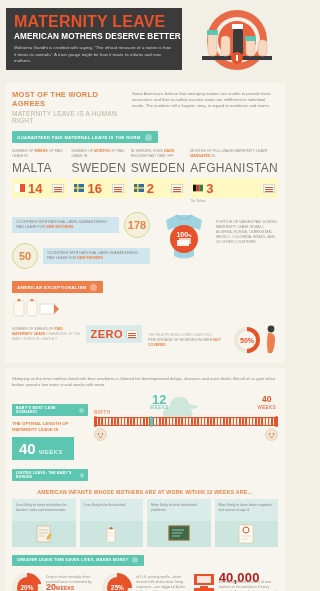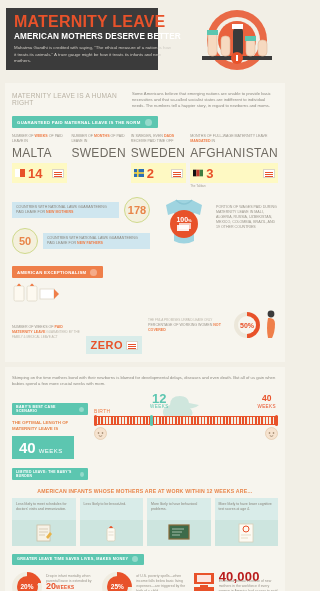--- a/index.html
+++ b/index.html
@@ -7,21 +7,21 @@
     width:290px; height:591px;
     background:#f2efe6;
     font-family:"Liberation Sans", sans-serif;
     overflow:hidden;
   }
   .page { width:290px; height:591px; position:relative; }
 
   
   .hero { position:relative; height:78px; padding:6px 6px 0 6px; }
   .hero-dark {
-    position:absolute; left:6px; top:8px; width:152px; height:62px;
+    position:absolute; left:6px; top:8px; width:176px; height:62px;
     background:#3b3b3b; padding:6px 8px;
   }
   .title {
     color:#e8522a; font-size:16px; font-weight:bold; letter-spacing:.2px;
     line-height:16px; white-space:nowrap;
   }
   .subtitle {
     color:#ffffff; font-size:8.2px; font-weight:bold; letter-spacing:.1px;
     margin-top:2px; white-space:nowrap;
   }
@@ -92,21 +92,21 @@
   .badge100 span { font-size:7px; font-weight:bold; }
   .rtxt { font-size:3.6px; line-height:5px; color:#9a958b; padding-top:8px; }
 
   
   .zerorow { display:flex; gap:6px; margin-top:8px; align-items:flex-start; }
   .zcol { flex:1; display:flex; gap:4px; align-items:center; }
   .ztext { font-size:3.6px; line-height:5px; color:#9a958b; flex:1; }
   .ztext b { color:#ef7f4a; }
   .ztext .tiny { color:#bdb7ab; font-size:3.1px; }
   .zerobox {
-    background:#d9ece9; display:flex; align-items:center; gap:3px; padding:3px 4px;margin-top:26px;
+    background:#d9ece9; display:flex; align-items:center; gap:3px; padding:3px 4px;
   }
   .zeroword { color:#e8522a; font-size:11px; font-weight:bold; letter-spacing:.5px; }
   .halfring {
     width:26px; height:26px; border-radius:50%; flex:0 0 26px;
     background:conic-gradient(#e8522a 0 50%, #ece7da 50% 100%);
     display:flex; align-items:center; justify-content:center; position:relative;
   }
   .halfring::after {
     content:""; position:absolute; width:18px; height:18px; border-radius:50%;
     background:#f7f5ee;
@@ -197,20 +197,21 @@
         <rect x="44" y="18" width="11" height="5" fill="#ffffff"></rect>
         <circle cx="49" cy="52" r="6" fill="#e8522a"></circle>
         <rect x="48" y="49" width="2" height="6" fill="#fff"></rect>
       </svg>
     </div>
   </div>
 
   <div class="panel">
     <div class="sec-head">
       <div class="sec-title-wrap">
+        <div class="sec-t1">MOST OF THE WORLD AGREES</div>
         <div class="sec-t2">MATERNITY LEAVE IS A HUMAN RIGHT</div>
       </div>
       <div class="sec-body">Some Americans believe that emerging nations are unable to provide basic necessities and that so-called socialist states are indifferent to individual needs. The numbers tell a happier story, in regard to newborns and moms.</div>
     </div>
 
     <div class="ribbon">
       <span>GUARANTEED PAID MATERNAL LEAVE IS THE NORM</span>
       <span class="bub"></span>
     </div>
 
@@ -235,20 +236,33 @@
             </span>
         </div>
       </div>
       <div class="country">
         <div class="c-label">
           <span>NUMBER OF</span>
           <b>MONTHS</b>
           <span>OF PAID LEAVE IN</span>
         </div>
         <div class="c-name">SWEDEN</div>
+        <div class="c-stat">
+          <svg class="flag" viewBox="0 0 10 8">
+              <rect width="10" height="8" fill="#2b6fb5"></rect>
+              <rect x="3" width="1.6" height="8" fill="#f5d442"></rect>
+              <rect y="3.2" width="10" height="1.6" fill="#f5d442"></rect>
+            </svg>
+          <span class="c-num">16</span>
+          <span class="usflag">
+              <i style="top:2px"></i>
+              <i style="top:4px"></i>
+              <i style="top:6px"></i>
+            </span>
+        </div>
       </div>
       <div class="country">
         <div class="c-label">
           <span>IN SWEDEN, EVEN</span>
           <b>DADS</b>
           <span>RECEIVE PAID TIME OFF</span>
         </div>
         <div class="c-name">SWEDEN</div>
         <div class="c-stat">
           <svg class="flag" viewBox="0 0 10 8">

